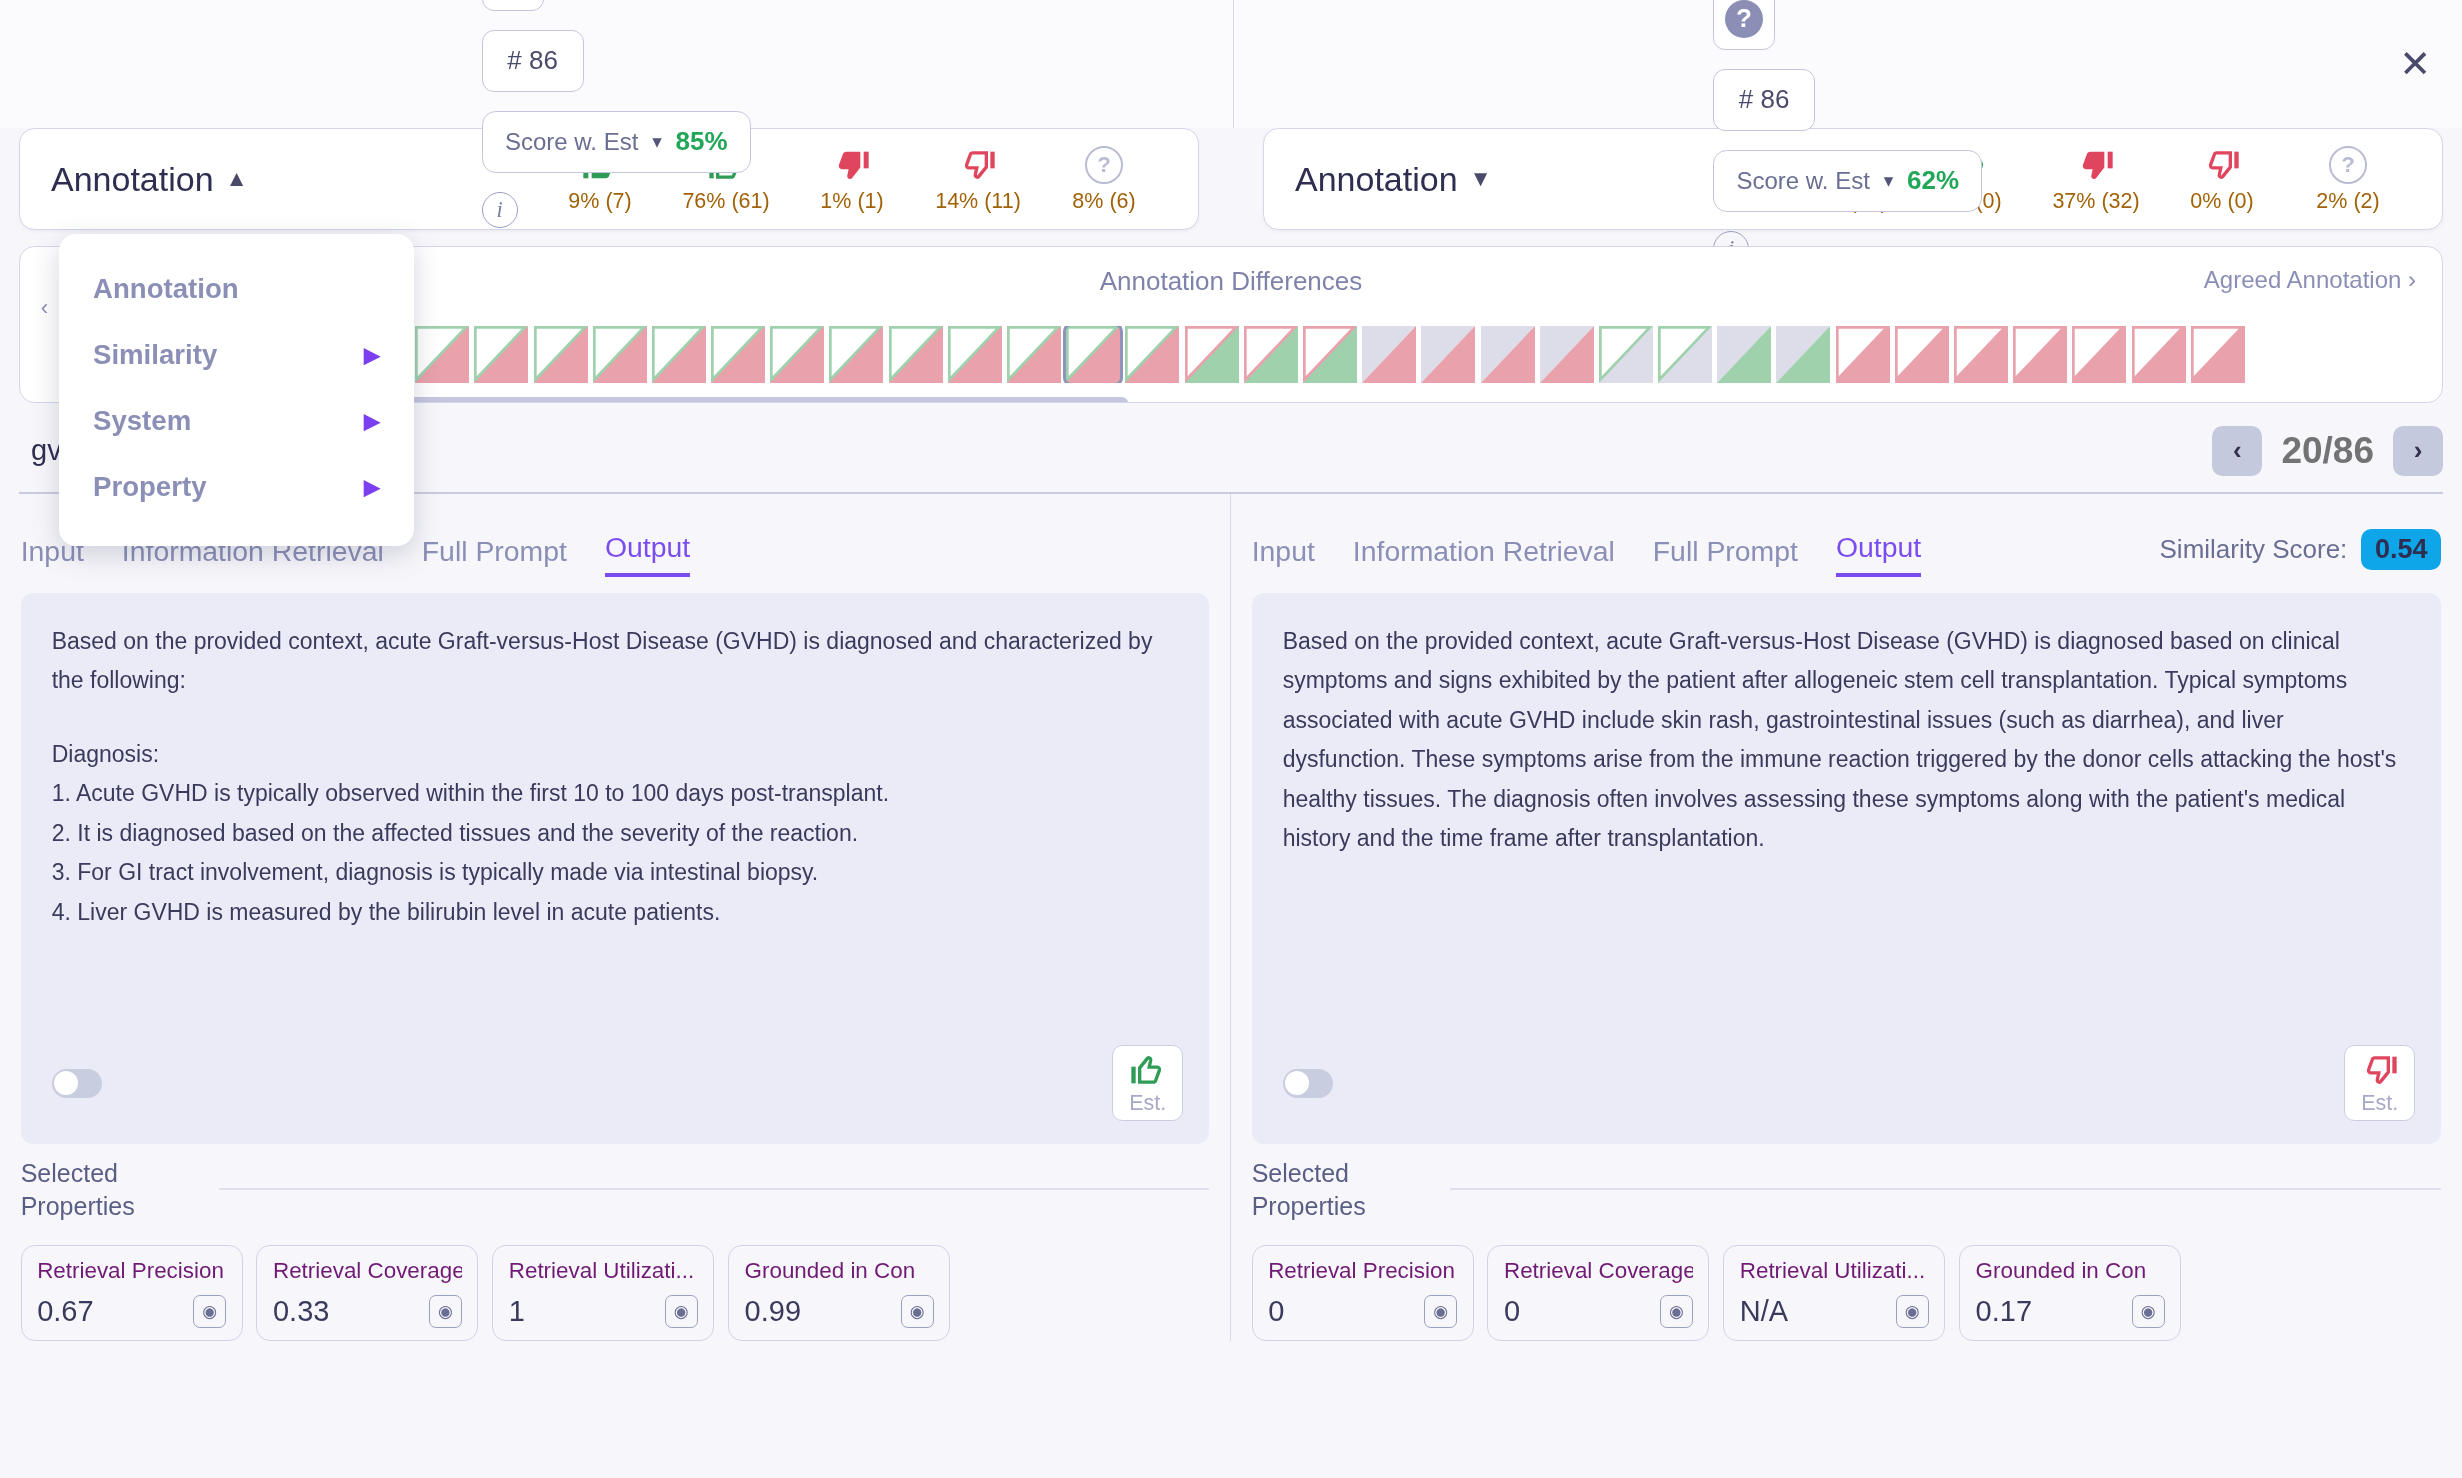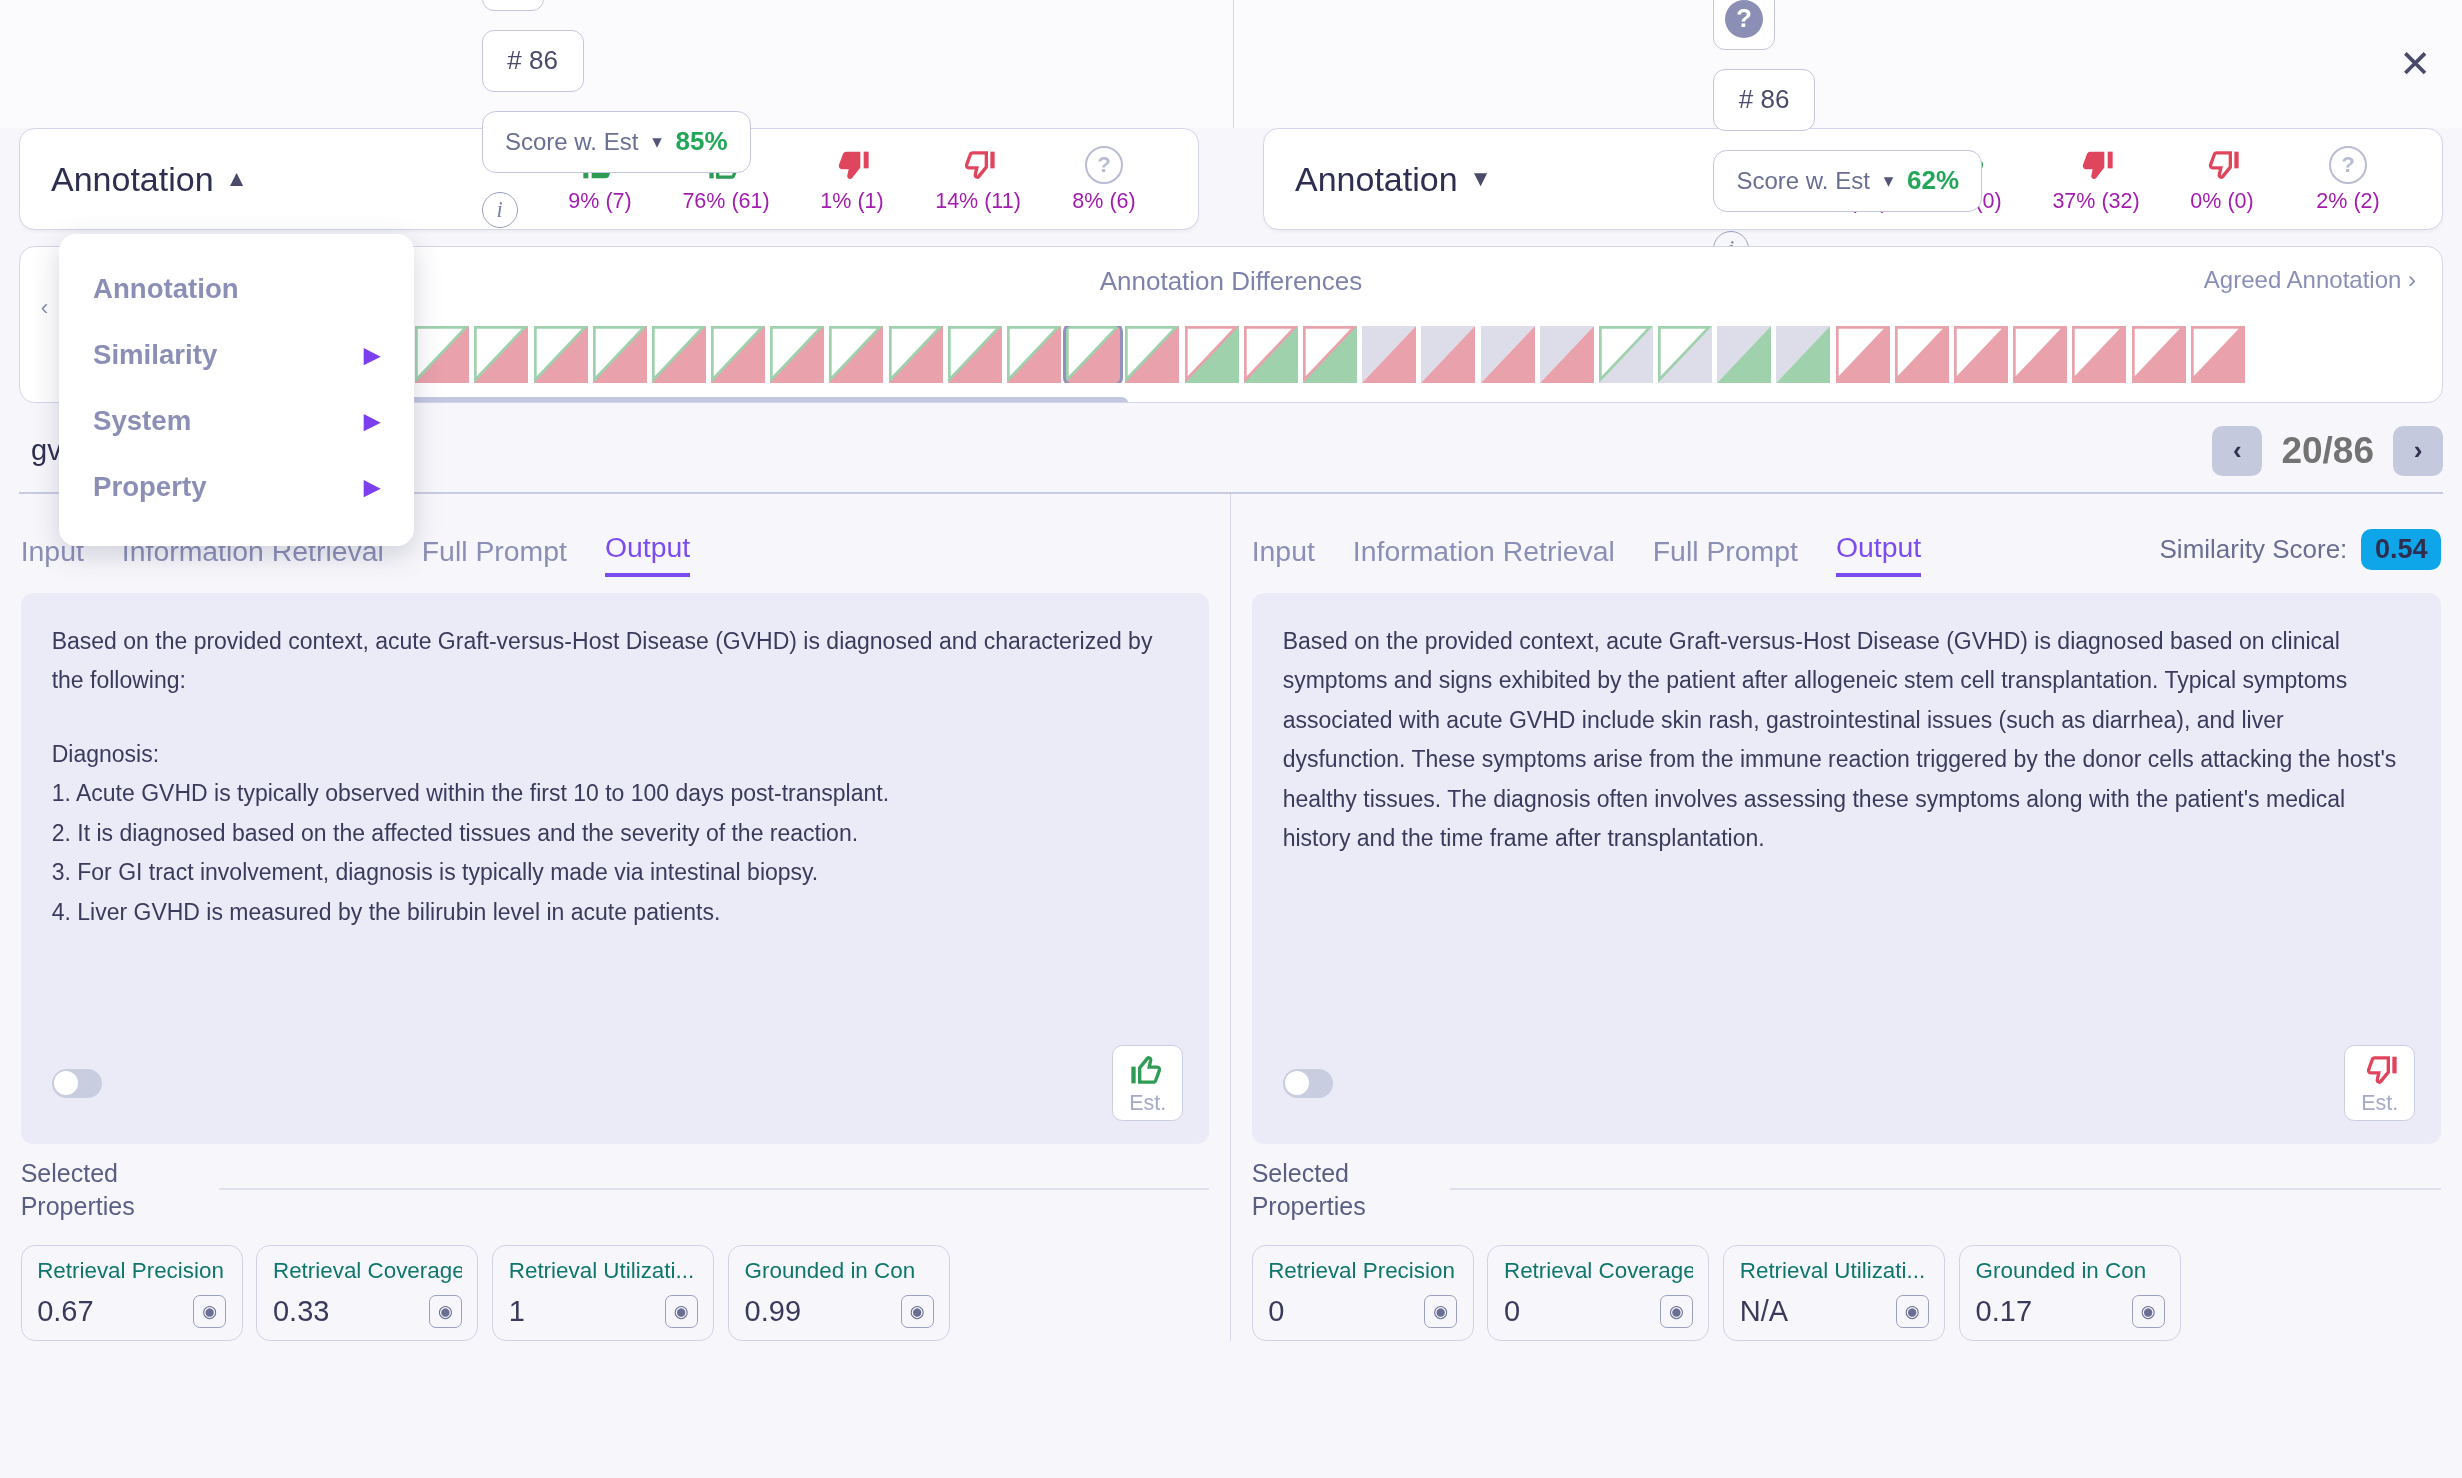--- a/index.html
+++ b/index.html
@@ -75,21 +75,21 @@
     height:102px; display:flex; align-items:center; padding:0 31px;
     box-shadow:0 1.7px 3.4px rgba(60,60,110,.06);
   }
   .ann-card.left { width:1194px; }
   .ann-card.right { width:1194px; margin-left:31px; }
   .ann-title { font-size:34px; color:#2e2e50; display:flex; align-items:center; gap:12px; }
   .ann-title .caret { font-size:22.4px; color:#4a4a6a; }
   .ann-stats { display:flex; margin-left:auto; gap:0; }
   .stat { width:126px; display:flex; flex-direction:column; align-items:center; gap:3.4px; }
   .stat .glyph { height:41px; display:flex; align-items:center; justify-content:center; }
-  .stat .txt { font-size:21.5px; color:#a21caf; }
+  .stat .txt { font-size:21.5px; color:#a16207; }
 
   
   svg.thumb { width:40px; height:40px; display:block; }
   .qcircle-grey {
     width:38px;height:38px;border-radius:50%;border:2.6px solid #b9bcd2;
     display:flex;align-items:center;justify-content:center;color:#b9bcd2;
     font-size:22.4px;font-weight:700;
   }
 
   
@@ -177,21 +177,21 @@
   .props-half.left { border-right:1.7px solid #d7d9ea; }
   .props-head { display:flex; align-items:flex-start; gap:0; }
   .props-label { font-size:25px; color:#5a5e85; line-height:1.3; width:198px; }
   .props-rule { flex:1; height:1.7px; background:#dfe1ee; margin-top:31px; }
   .prop-cards { display:flex; gap:13.8px; margin-top:22.4px; overflow:hidden; }
   .prop-card {
     border:1.7px solid #cfd2e6; border-radius:13.8px; background:transparent;
     width:222px; flex:0 0 222px; height:96px; padding:12px 15.5px;
     display:flex; flex-direction:column; justify-content:space-between;
   }
-  .prop-name { font-size:22.4px; color:#0f766e; white-space:nowrap; overflow:hidden; }
+  .prop-name { font-size:22.4px; color:#701a75; white-space:nowrap; overflow:hidden; }
   .prop-bottom { display:flex; align-items:center; justify-content:space-between; }
   .prop-val { font-size:29px; color:#3a3a5c; }
   .prop-icon {
     width:33px;height:33px;border:1.7px solid #9b9fc0;border-radius:6.9px;
     display:flex;align-items:center;justify-content:center;
     font-size:17px;color:#6a6e93;
   }
 
   
   .menu {

